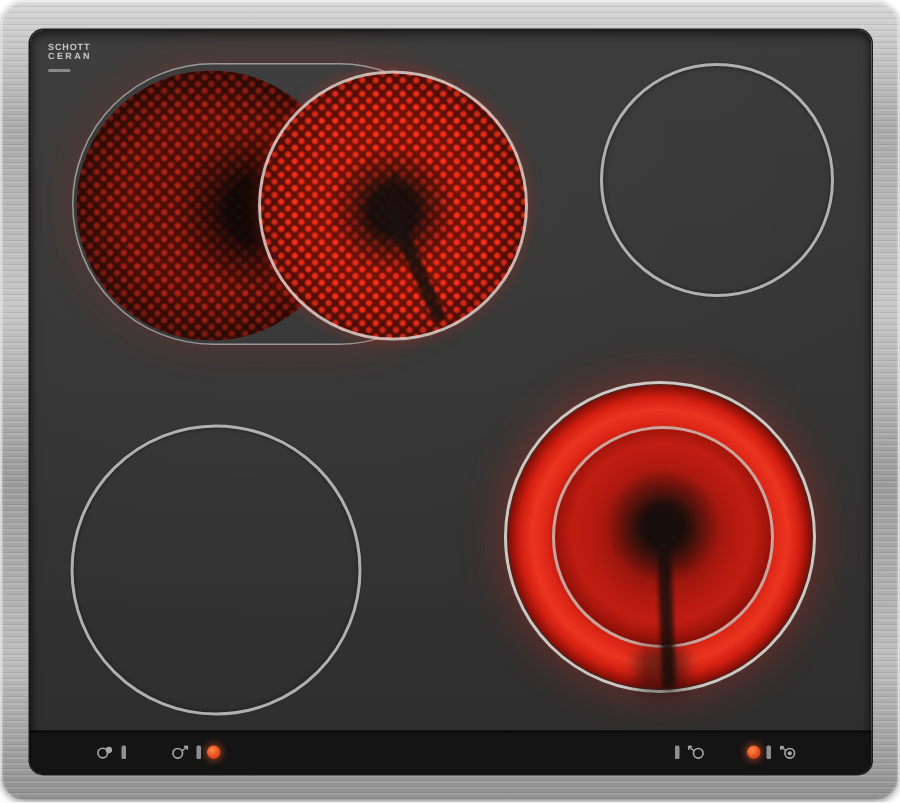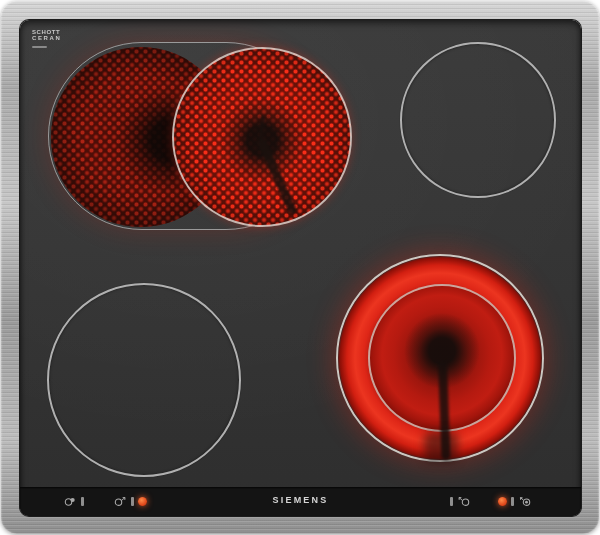--- a/index.html
+++ b/index.html
@@ -144,21 +144,20 @@
 
       <div class="cluster c-b">
         <svg class="glyph" viewBox="0 0 13 11">
           <circle cx="4.5" cy="6.2" r="3.2" fill="none" stroke="#a8a8a8" stroke-width="1.1"></circle>
           <path d="M7.5 4.5 L11 1.5 M11 1.5 L8.6 1.7 M11 1.5 L10.8 3.9" stroke="#a8a8a8" stroke-width="1" fill="none"></path>
         </svg>
         <div class="bar"></div>
         <div class="lamp"></div>
       </div>
 
-      <div class="brand">SIEMENS</div>
 
       <div class="cluster c-c">
         <div class="bar"></div>
         <svg class="glyph" viewBox="0 0 13 11">
           <circle cx="8.5" cy="6.2" r="3.2" fill="none" stroke="#a8a8a8" stroke-width="1.1"></circle>
           <path d="M5.5 4.5 L2 1.5 M2 1.5 L4.4 1.7 M2 1.5 L2.2 3.9" stroke="#a8a8a8" stroke-width="1" fill="none"></path>
         </svg>
       </div>
 
       <div class="cluster c-d">

